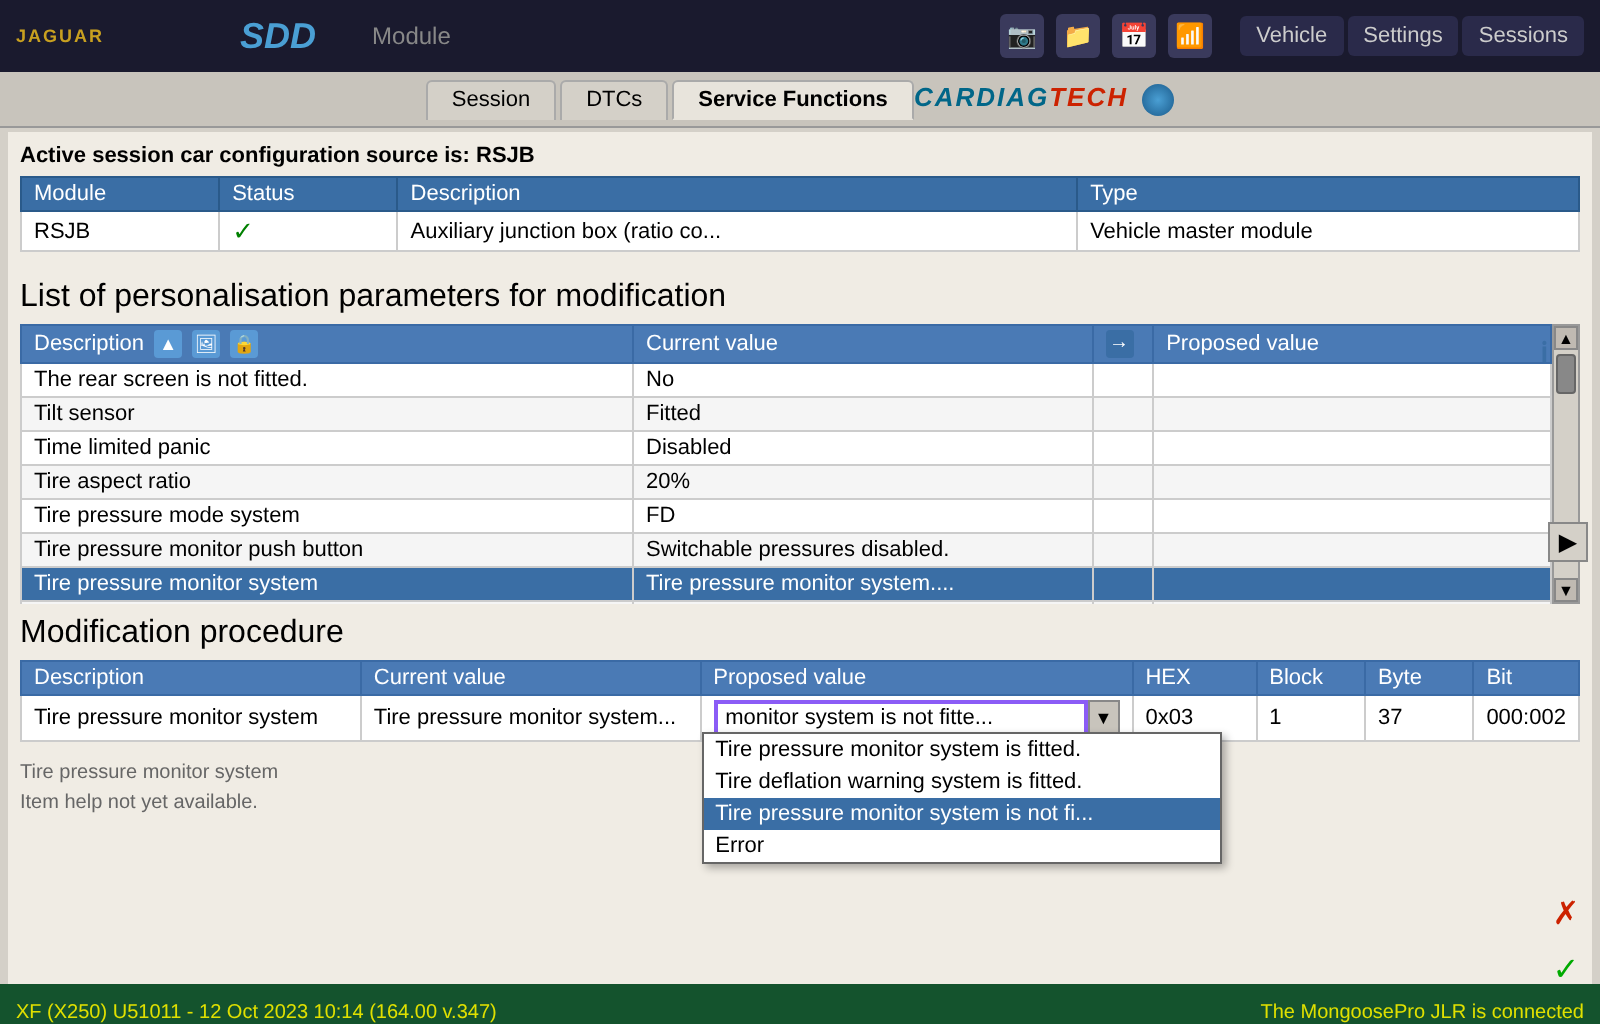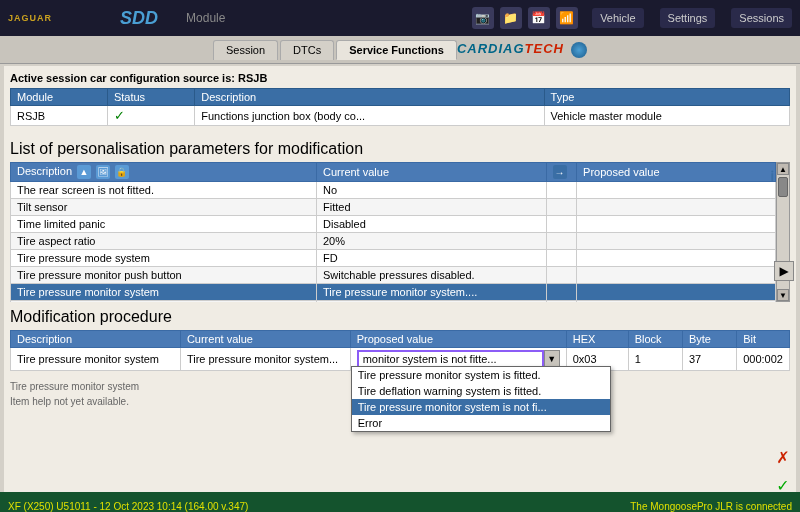--- a/index.html
+++ b/index.html
@@ -57,21 +57,21 @@
       border-radius: 3px;
       display: flex;
       align-items: center;
       justify-content: center;
       color: #aaa;
       font-size: 12px;
       cursor: pointer;
     }
     .top-nav {
       display: flex;
-      gap: 16px;
+      gap: 2px;
       margin-left: 8px;
     }
     .top-nav-item {
       color: #ccc;
       font-size: 11px;
       padding: 4px 8px;
       cursor: pointer;
       background: #2a2a4a;
       border-radius: 3px;
     }
@@ -467,21 +467,21 @@
           <th>Module</th>
           <th>Status</th>
           <th>Description</th>
           <th>Type</th>
         </tr>
       </thead>
       <tbody>
         <tr>
           <td>RSJB</td>
           <td><span class="status-ok">✓</span></td>
-          <td>Functions junction box (body co...</td>
+          <td>Auxiliary junction box (ratio co...</td>
           <td>Vehicle master module</td>
         </tr>
       </tbody>
     </table>
   </div>
 
   <div class="section-title">List of personalisation parameters for modification</div>
 
   <div class="table-with-scroll" style="margin-bottom: 6px; max-height: 140px; overflow: hidden;">
     <table class="param-table">

